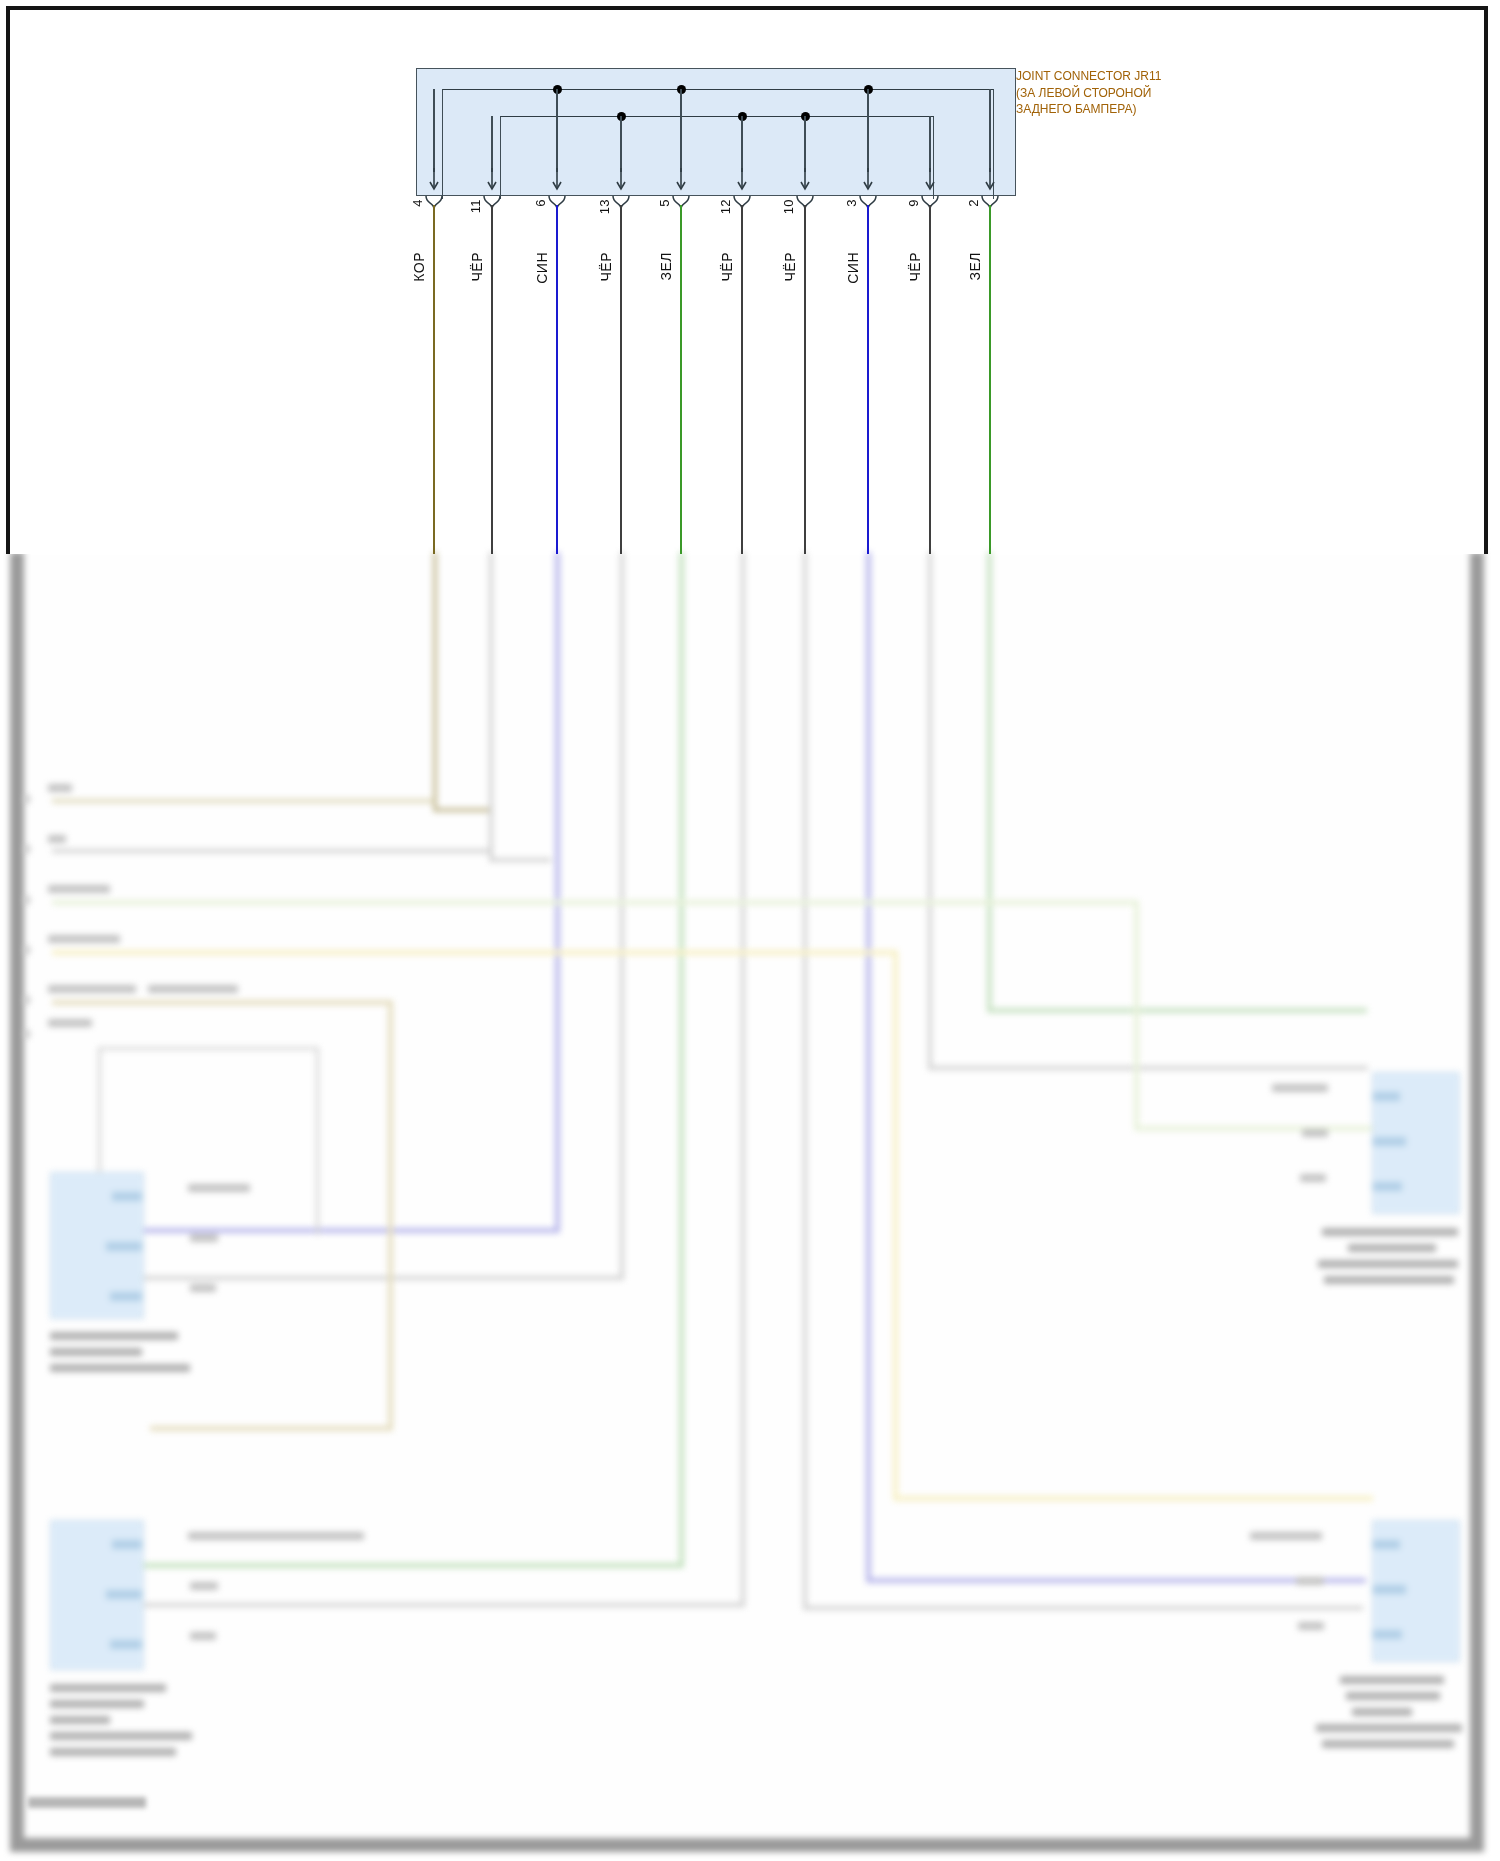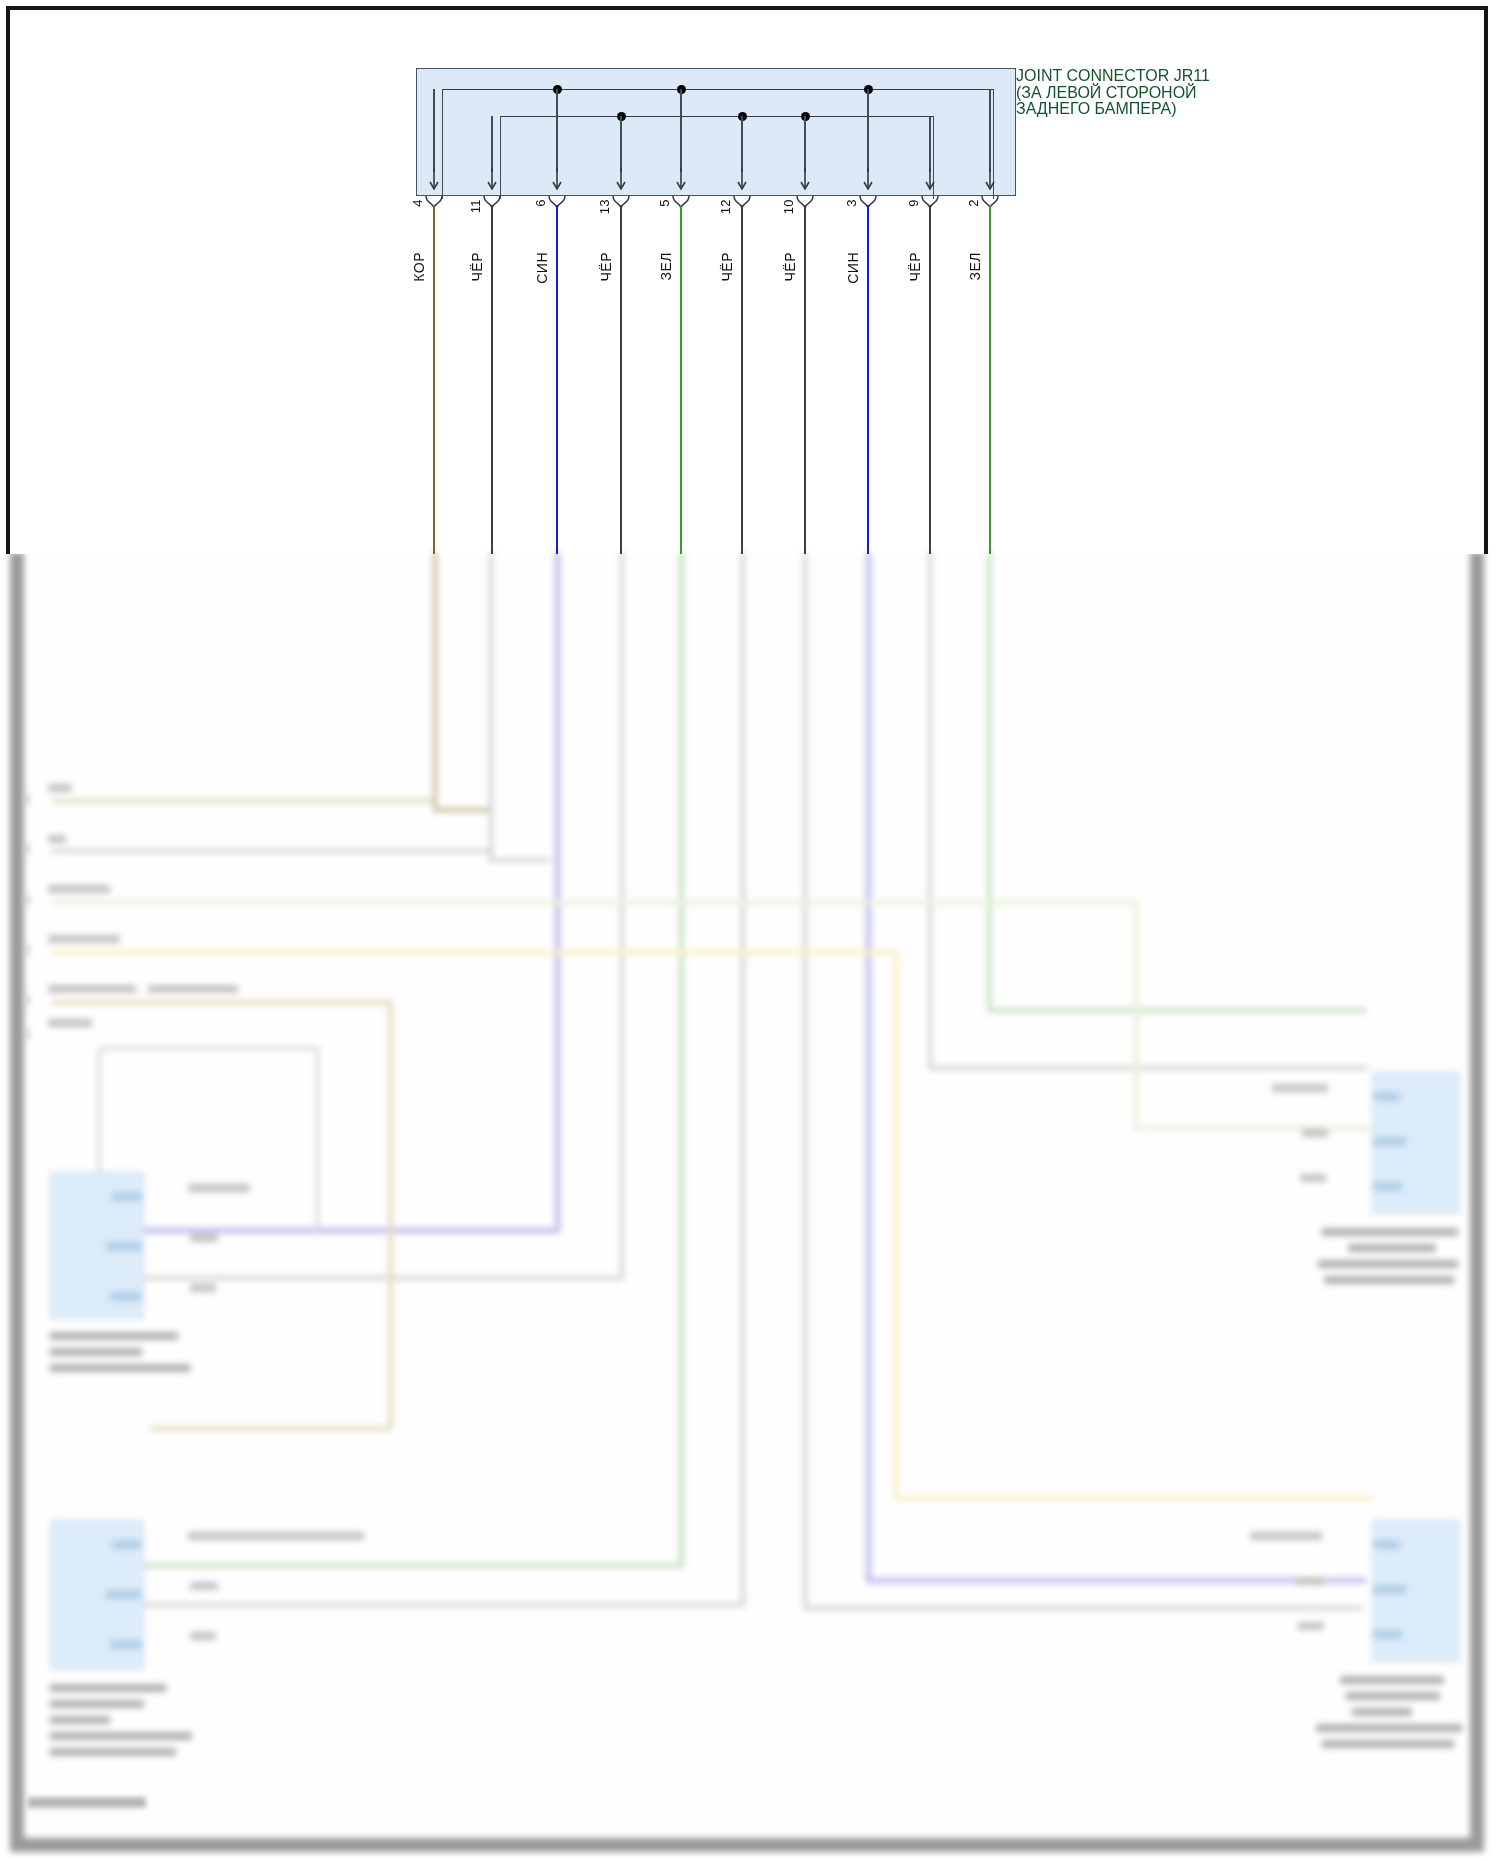--- a/index.html
+++ b/index.html
@@ -122,23 +122,23 @@
     transform:rotate(180deg);
     letter-spacing:.5px;
     white-space:nowrap;
   }
 
   
   .jr-caption{
     position:absolute;
     left:1016px; top:68px;
     width:300px;
-    font-size:16px;
+    font-size:12px;
     line-height:16.5px;
-    color:#14532d;
+    color:#a16207;
     white-space:pre-line;
   }
 
   
   .blur-layer{
     position:absolute;
     left:0; top:552px;
     width:1500px; height:1309px;
     z-index:3;
     filter:blur(3.2px);

